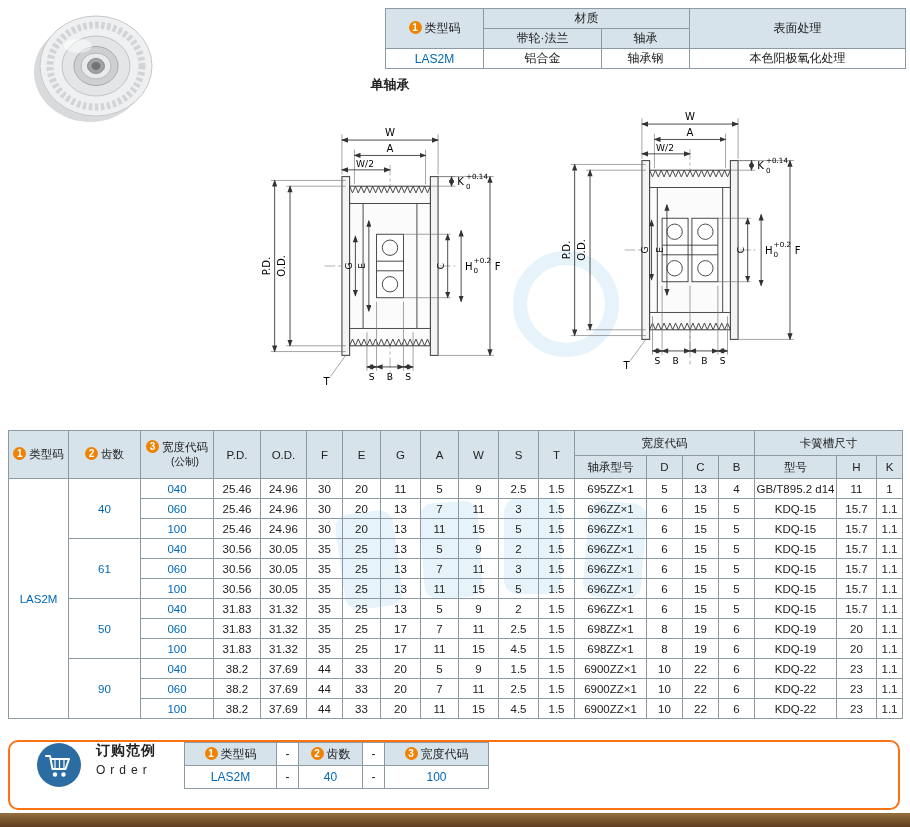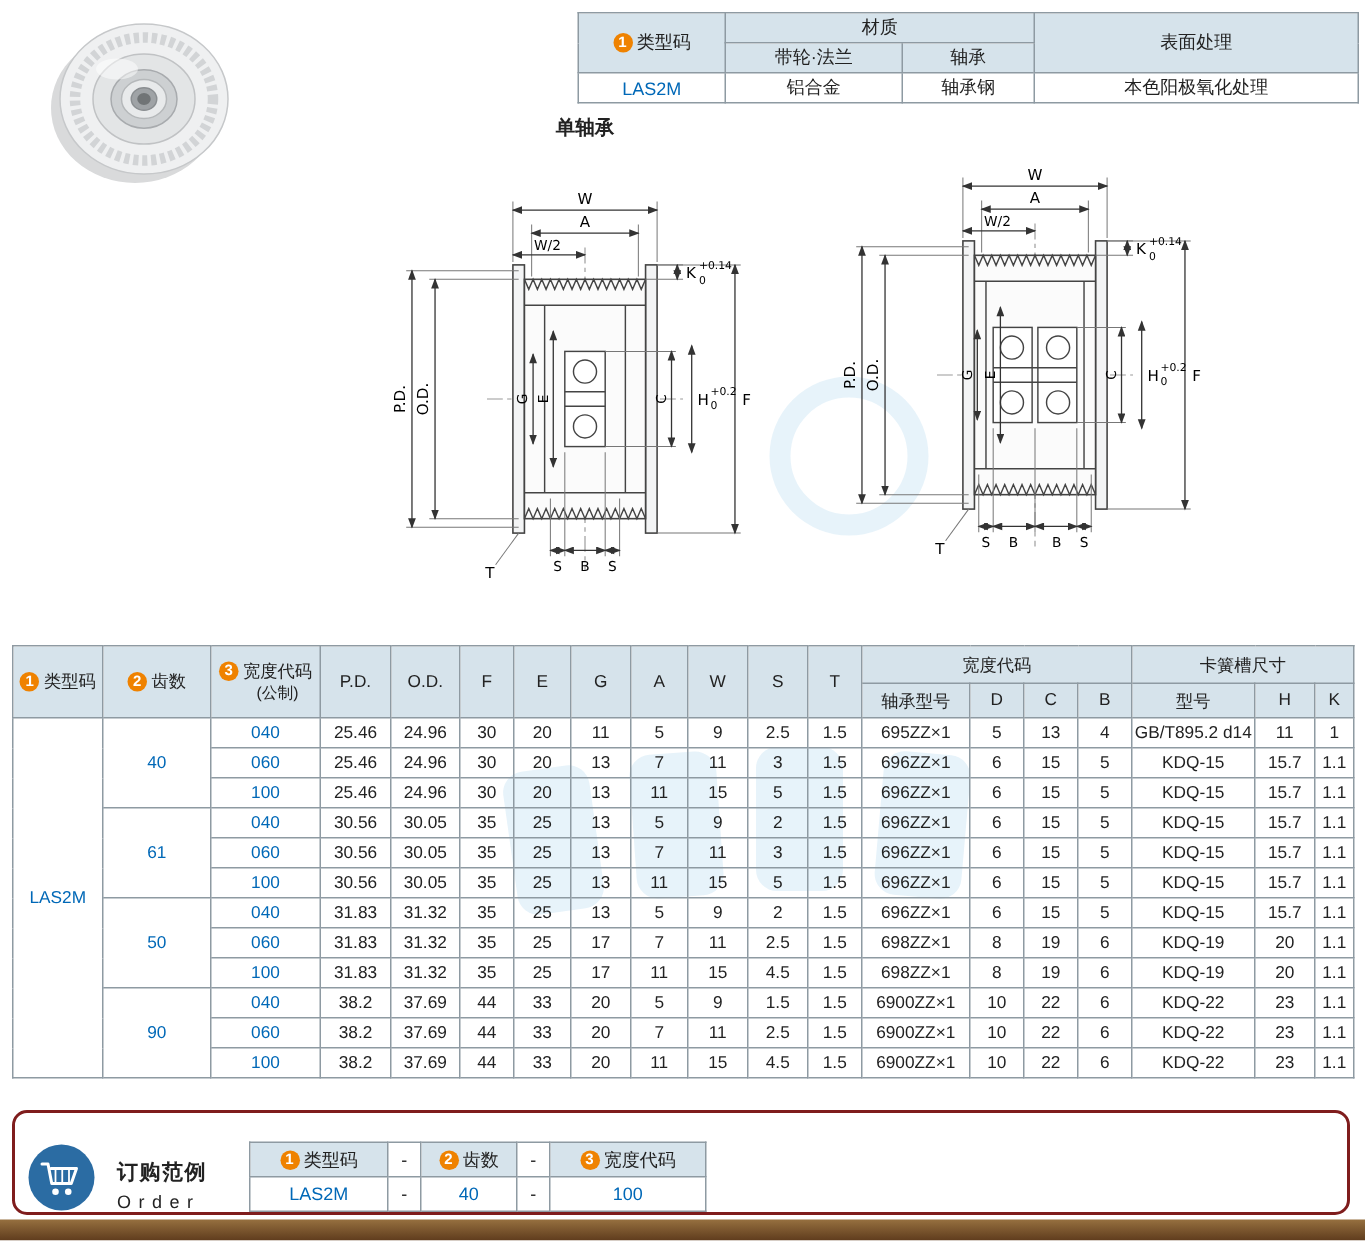--- a/index.html
+++ b/index.html
@@ -31,22 +31,22 @@
   .dts{font:9.5px "DejaVu Sans",sans-serif !important;}
   .tol{font:7.5px "DejaVu Sans",sans-serif !important;}
   .caption{left:240px;top:396px;width:640px;text-align:center;font-size:12.5px;z-index:2;}
   
   .spec{left:8px;top:430px;width:894px;font-size:11.5px;z-index:1;}
   .spec thead tr:first-child th{height:22px;}
   .spec thead tr:last-child th{height:20px;}
   .spec td{height:19px;padding:0 1px;background:transparent;}
   .sub{font-size:10.5px;padding-left:16px;}
   
-  .order{left:8px;top:740px;width:892px;height:70px;border:2px solid #7f1d1d;border-radius:10px;
-         display:flex;align-items:flex-end;padding:0 0 0 8px;box-sizing:border-box;z-index:2;background:transparent;}
+  .order{left:8px;top:740px;width:892px;height:70px;border:2px solid #f97316;border-radius:10px;
+         display:flex;align-items:flex-start;padding:0 0 0 26px;box-sizing:border-box;z-index:2;background:transparent;}
   .ob-text{margin-left:14px;}
   .ob-cn{font-size:14px;font-weight:bold;letter-spacing:1px;}
   .ob-en{font-size:12px;letter-spacing:5px;margin-top:3px;}
   .otable{margin-left:28px;font-size:12px;}
   .otable th,.otable td{height:22px;padding:0 4px;}
   .otable td{background:#fff;}
   
   .footer{left:0;top:813px;width:910px;height:14px;background:linear-gradient(#96703f,#5f3c1d);z-index:3;}
   .photo{left:20px;top:6px;z-index:1;}
   .wm{z-index:0;}

